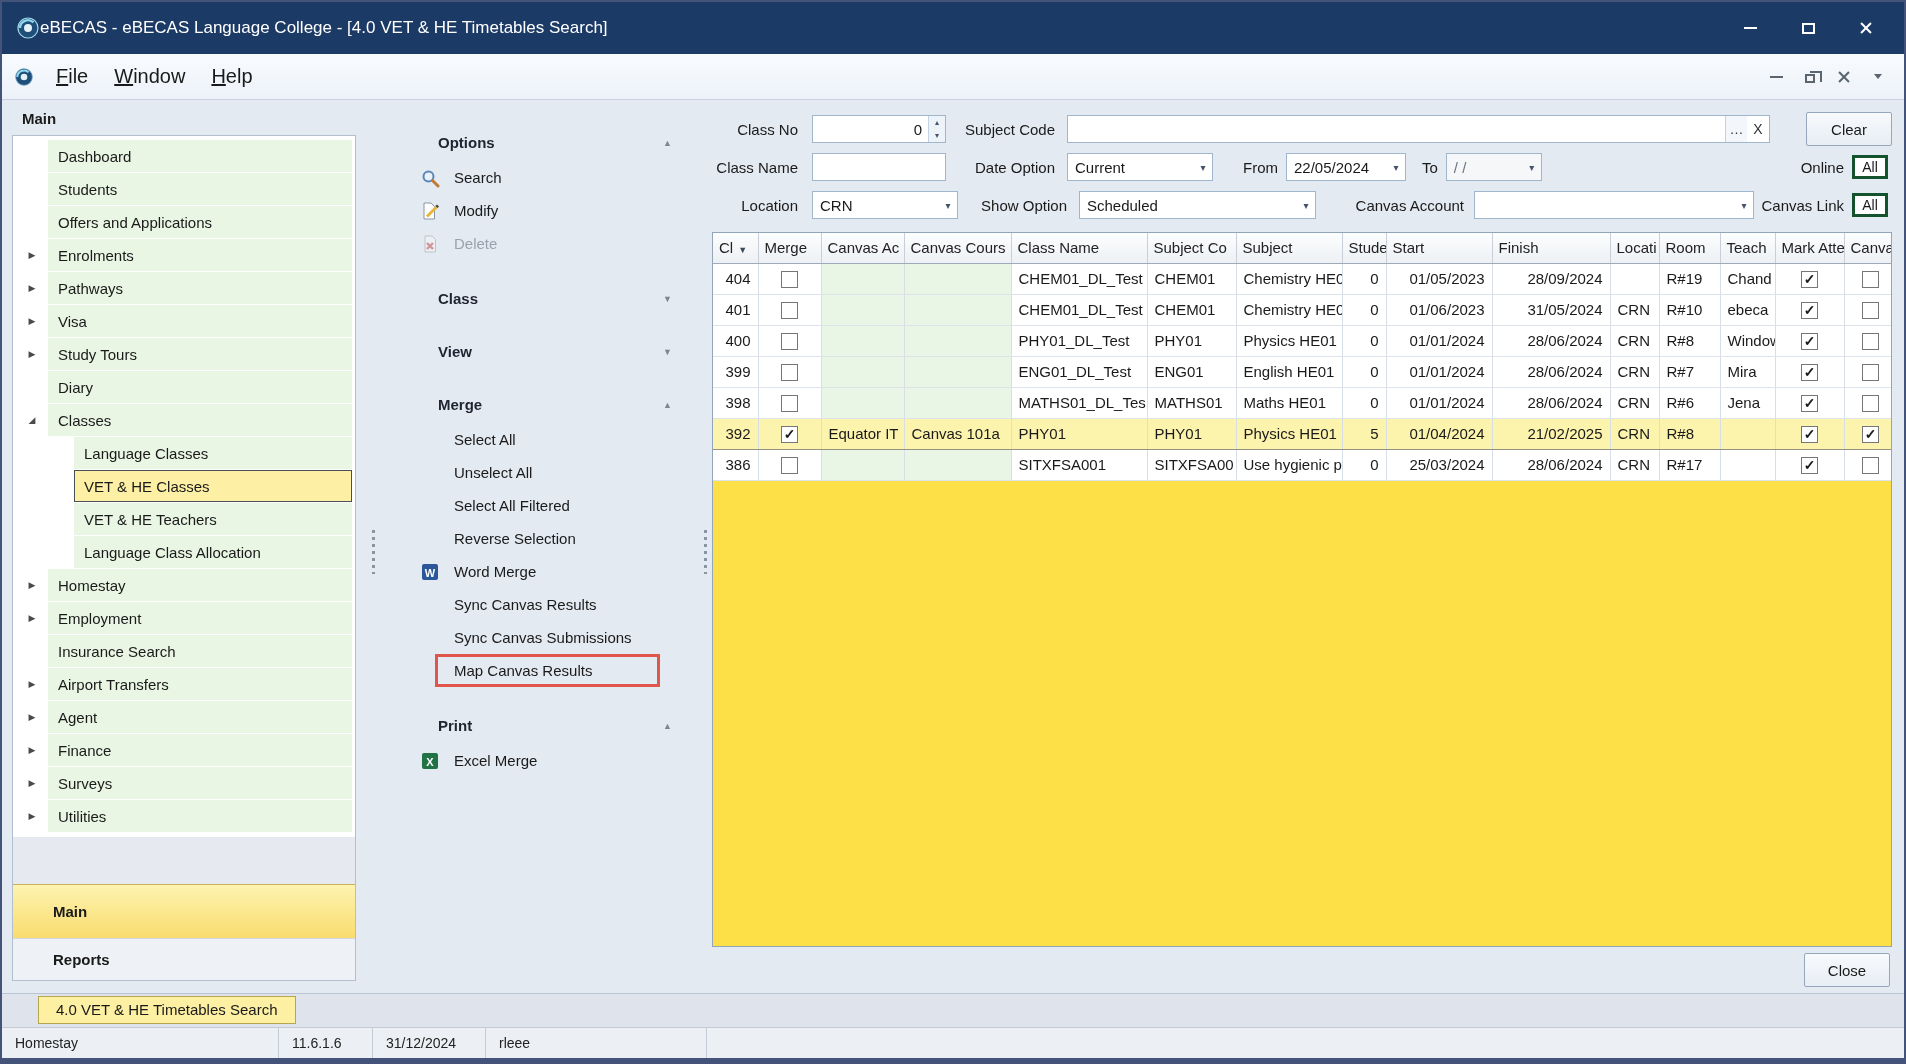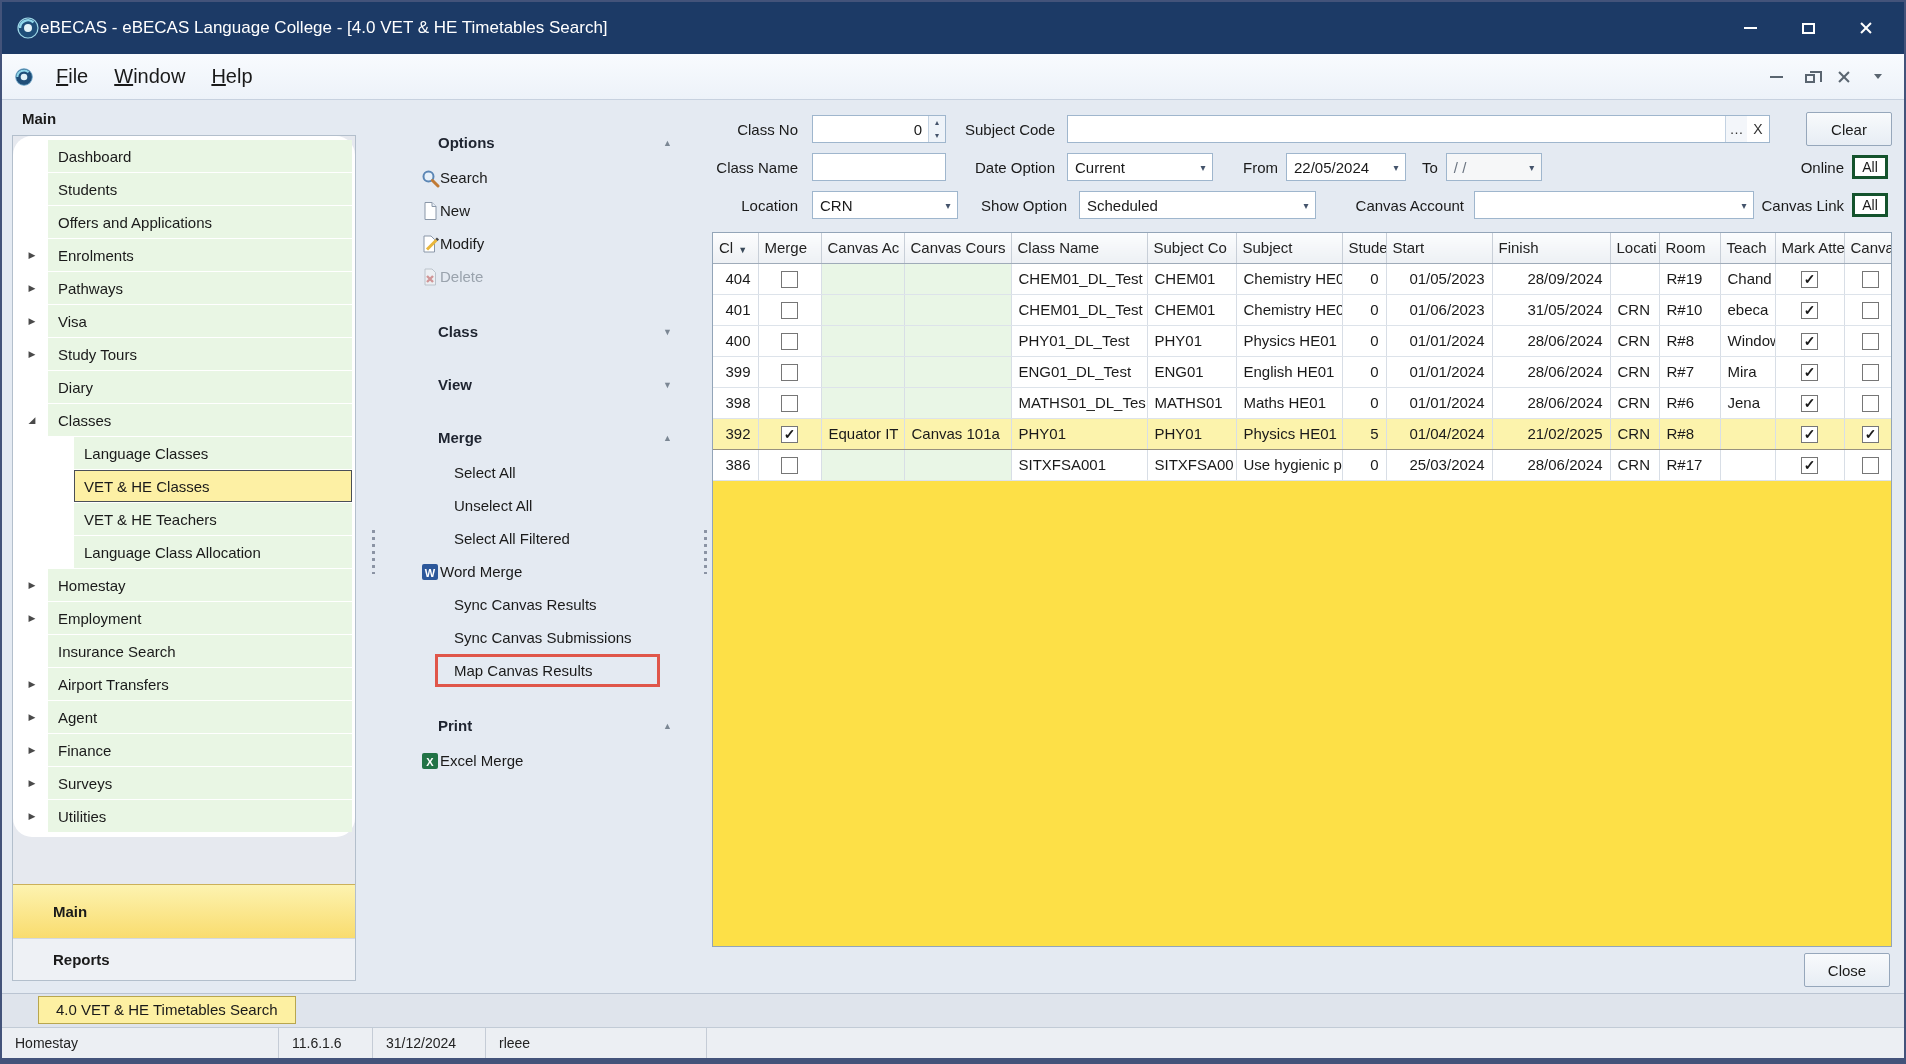--- a/index.html
+++ b/index.html
@@ -32,21 +32,21 @@
   .menu-right { margin-left:auto; display:flex; align-items:center; gap:6px; color:#5a6570; }
   .menu-right .tb-btn { width:28px; height:26px; }
 
   
   .content { flex:1; display:flex; align-items:stretch; padding:8px 12px 0 10px; overflow:hidden; }
 
   
   .sidebar { width:344px; flex:0 0 344px; display:flex; flex-direction:column; }
   .sidebar-title { font-weight:bold; font-size:15px; padding:2px 4px 8px 10px; }
   .nav-box { flex:1; border:1px solid #b3bfcc; background:#e6e9ef; display:flex; flex-direction:column; margin-bottom:12px; overflow:hidden; }
-  .nav-list { background:#fff; padding:3px 2px 4px 2px;border-radius:19px; }
+  .nav-list { background:#fff; padding:3px 2px 4px 2px; }
   .nav-item { display:flex; align-items:center; height:32px; margin:1px 1px; }
   .tree-arrow { width:32px; flex:0 0 32px; text-align:center; font-size:9px; color:#4a4a4a; }
   .lvl1 .tree-arrow { width:58px; flex:0 0 58px; }
   .pill { flex:1; background:#e9f6e4; height:100%; display:flex; align-items:center; padding-left:9px; border:1px solid transparent; overflow:hidden; white-space:nowrap; }
   .nav-item.selected .pill { background:#fdf0a4; border:1px solid #4a4f57; }
   .nav-filler { flex:1; background:#e6e9ef; }
   .nav-main-btn { height:54px; flex:0 0 54px; background:linear-gradient(#fdf3b0,#f9dc6e); border-top:1px solid #cbb05a; font-weight:bold; display:flex; align-items:center; padding-left:40px; font-size:15px; }
   .nav-reports-btn { height:42px; flex:0 0 42px; background:#eef1f5; border-top:1px solid #d2d8e0; font-weight:bold; display:flex; align-items:center; padding-left:40px; font-size:15px; }
 
   
@@ -55,21 +55,21 @@
   .s2 { width:14px; flex:0 0 14px; }
   .dots { width:5px; height:46px; background-image:radial-gradient(circle, #8a93a3 1.4px, transparent 1.9px); background-size:5px 7px; }
 
   
   .options-panel { width:308px; flex:0 0 308px; padding-top:20px; }
   .group { margin-bottom:24px; }
   .group-header { display:flex; align-items:center; padding:6px 26px 6px 48px; }
   .group-title { font-weight:bold; font-size:15px; color:#1e2430; }
   .chev { margin-left:auto; font-size:9px; color:#7b8794; }
   .group-items { padding-top:4px; }
-  .opt-item { display:flex; align-items:center; height:33px; padding-left:30px; font-size:15px; }
+  .opt-item { display:flex; align-items:center; height:33px; padding-left:30px; gap:14px; font-size:15px; }
   .opt-item.no-icon { padding-left:64px; }
   .opt-item.disabled { color:#9aa3ad; }
   .opt-item.disabled .oicon { opacity:.55; }
   .oicon { width:20px; height:20px; flex:0 0 20px; display:inline-flex; }
   .oicon svg { width:20px; height:20px; }
   .opt-item.highlighted { margin-left:45px; margin-right:38px; padding:2px 6px 2px 16px; border:3px solid #e0564a; height:auto; min-height:33px; }
 
   
   .main-area { flex:1; display:flex; flex-direction:column; padding-top:4px; overflow:hidden; }
   .filter-area { display:flex; flex-direction:column; gap:4px; }
@@ -339,29 +339,20 @@
                   <svg viewBox="0 0 20 20">
                     <circle cx="8.5" cy="8.5" r="5" fill="#e8f1fa" stroke="#5b86b5" stroke-width="2"></circle>
                     <line x1="12.5" y1="12.5" x2="18" y2="18" stroke="#c07a35" stroke-width="3" stroke-linecap="round"></line>
                   </svg>
                 </span>
                 <span class="opt-label">Search</span>
               </div>
               <div class="opt-item">
                 <span class="oicon">
                   <svg viewBox="0 0 20 20">
-                    <path d="M5 1.5h7l4 4V18.5H5z" fill="#fff" stroke="#8a97a8"></path>
-                    <path d="M12 1.5v4h4" fill="#e6edf5" stroke="#8a97a8"></path>
-                  </svg>
-                </span>
-                <span class="opt-label">New</span>
-              </div>
-              <div class="opt-item">
-                <span class="oicon">
-                  <svg viewBox="0 0 20 20">
                     <path d="M4 2h7l3.5 3.5V18H4z" fill="#fff" stroke="#8a97a8"></path>
                     <line x1="7" y1="15.5" x2="16.5" y2="6" stroke="#e8b63c" stroke-width="3"></line>
                     <line x1="16.5" y1="6" x2="18" y2="4.5" stroke="#444" stroke-width="3"></line>
                   </svg>
                 </span>
                 <span class="opt-label">Modify</span>
               </div>
               <div class="opt-item disabled">
                 <span class="oicon">
                   <svg viewBox="0 0 20 20">
@@ -392,20 +383,23 @@
             </div>
             <div class="group-items">
               <div class="opt-item no-icon">
                 <span class="opt-label">Select All</span>
               </div>
               <div class="opt-item no-icon">
                 <span class="opt-label">Unselect All</span>
               </div>
               <div class="opt-item no-icon">
                 <span class="opt-label">Select All Filtered</span>
+              </div>
+              <div class="opt-item no-icon">
+                <span class="opt-label">Reverse Selection</span>
               </div>
               <div class="opt-item">
                 <span class="oicon">
                   <svg viewBox="0 0 20 20">
                     <rect x="2" y="2" width="16" height="16" rx="2" fill="#2b579a"></rect>
                     <text x="10" y="14.5" font-size="11" fill="#fff" text-anchor="middle" font-weight="bold">W</text>
                   </svg>
                 </span>
                 <span class="opt-label">Word Merge</span>
               </div>

